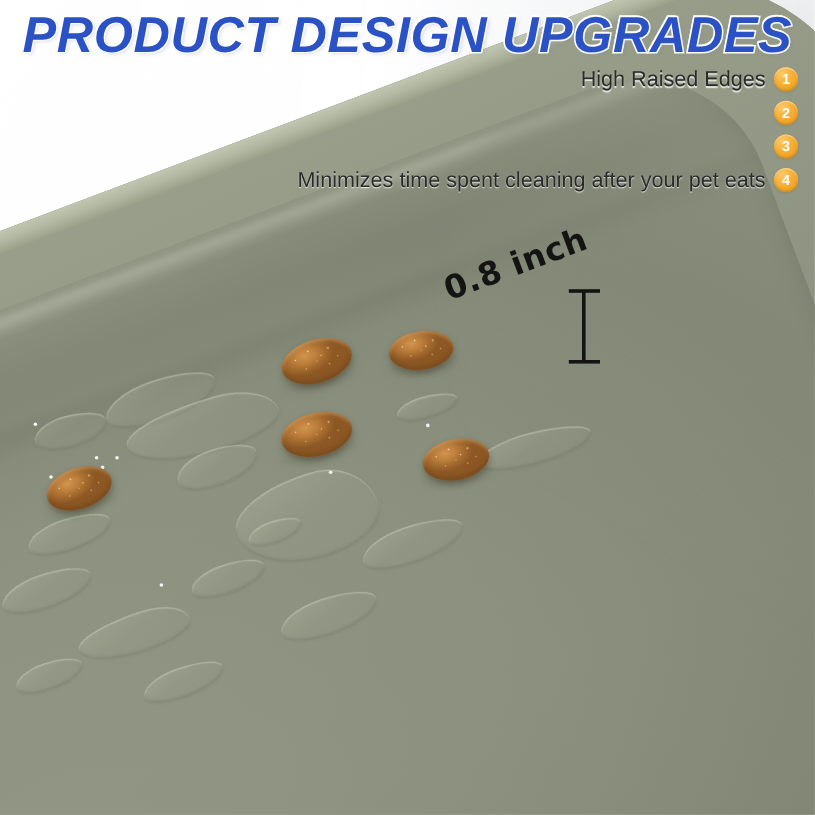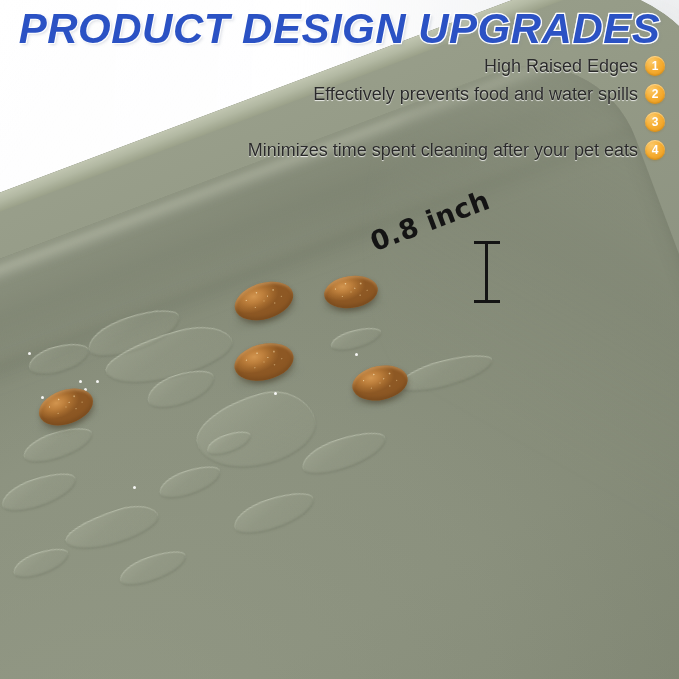--- a/index.html
+++ b/index.html
@@ -386,21 +386,20 @@
   </div>
 
   <div class="headline">PRODUCT DESIGN UPGRADES</div>
 
   <div class="bullets" id="bullets">
       <div class="bullet-row">
         <span class="bullet-text">High Raised Edges</span>
         <span class="bullet-badge">1</span>
       </div>
       <div class="bullet-row">
-        <span class="bullet-text">Effectively prevents food and water spills</span>
         <span class="bullet-badge">2</span>
       </div>
       <div class="bullet-row">
         <span class="bullet-badge">3</span>
       </div>
       <div class="bullet-row">
         <span class="bullet-text">Minimizes time spent cleaning after your pet eats</span>
         <span class="bullet-badge">4</span>
       </div>
     </div>

